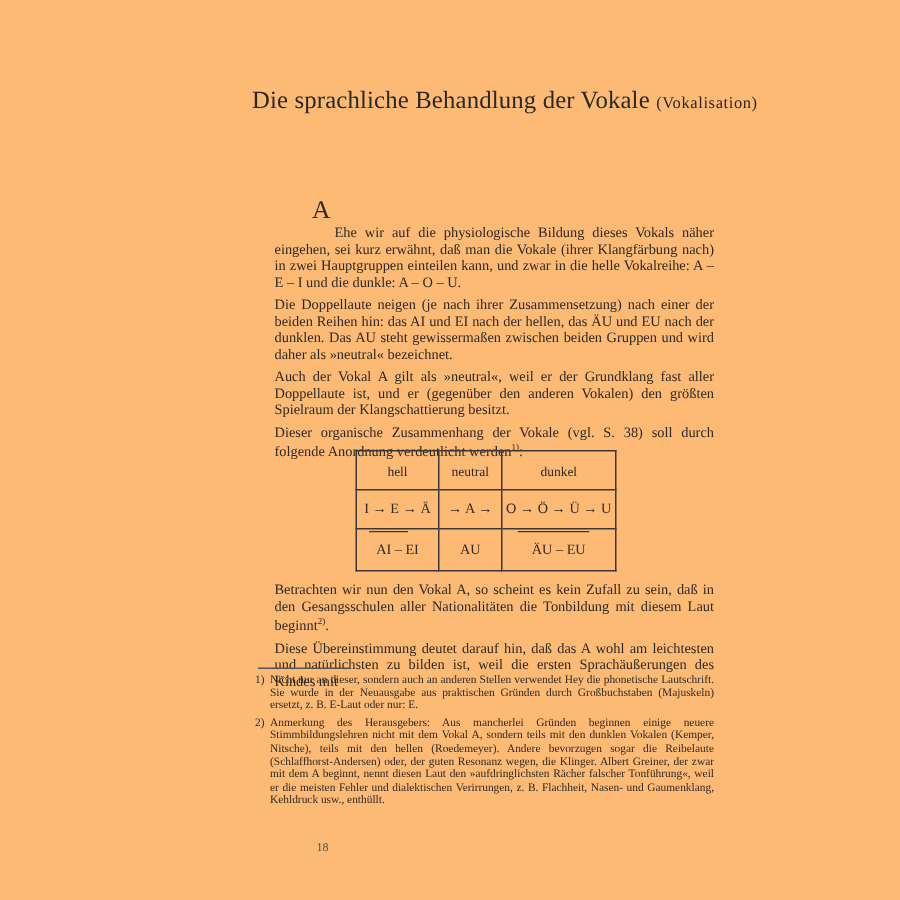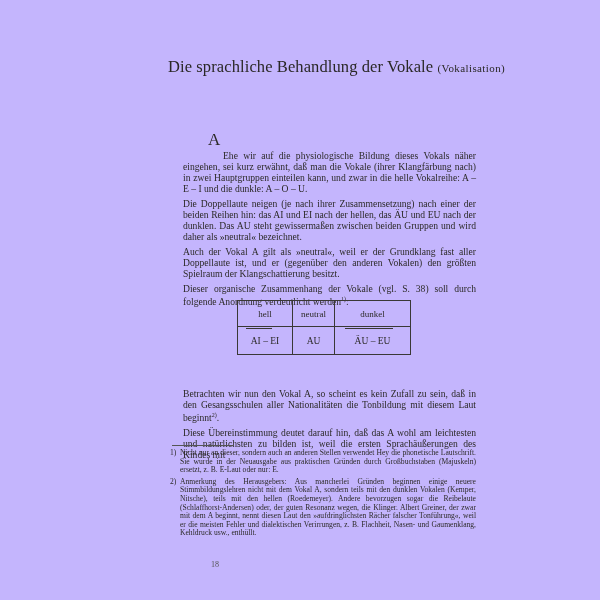--- a/index.html
+++ b/index.html
@@ -1,18 +1,18 @@
 <!DOCTYPE html>
 <html><head>
 <meta charset="utf-8">
 <style>
   html, body { margin:0; padding:0; }
   body { width:600px; height:600px; background:#ffffff; position:relative; overflow:hidden;
          font-family:"Liberation Serif", "DejaVu Serif", serif; color:#2c2a28; }
-  .page { position:absolute; left:0; top:0; width:600px; height:600px; background:#c4b5fd; }
+  .page { position:absolute; left:0; top:0; width:600px; height:600px; background:#fdba74; }
   .title { position:absolute; left:168px; top:57px; font-size:16.5px; color:#2a2826; white-space:nowrap; letter-spacing:0.1px; }
   .title .sub { font-size:11px; letter-spacing:0.4px; }
   .section { position:absolute; left:208px; top:114px; font-size:11.5px; letter-spacing:1.6px; color:#2e2c2a; }
   .letter { position:absolute; left:208px; top:130px; font-size:17px; color:#2e2c2a; }
   .body { position:absolute; left:170px; width:306px; font-size:9.6px; line-height:11px; text-align:justify; color:#2c2a28; }
   .body p { margin:0 0 4px 13px; }
   .indent { text-indent:40px; }
   table.vt { position:absolute; left:237px; top:300px; width:174px; border-collapse:collapse; font-size:9px; color:#2c2a28; }
   table.vt td { border:1px solid #3a3836; text-align:center; padding:0; }
   table.vt tr.h td { height:25px; }
@@ -45,20 +45,25 @@
     <p><span>Dieser organische Zusammenhang der Vokale (vgl. S. 38) soll durch folgende Anordnung verdeutlicht werden</span><sup>1)</sup><span>:</span></p>
   </div>
 
   <table class="vt">
     <tbody>
         <tr class="h">
       <td style="width:54px">hell</td>
       <td style="width:41px">neutral</td>
       <td>dunkel</td>
     </tr>
+    <tr class="m">
+      <td>I → E → Ä</td>
+      <td>→ A →</td>
+      <td>O → Ö → Ü → U</td>
+    </tr>
     <tr class="b">
       <td><div class="brace" style="left:8px;width:26px;"></div><span>AI – EI</span></td>
       <td>AU</td>
       <td><div class="brace" style="left:10px;width:48px;"></div><span>ÄU – EU</span></td>
     </tr>
   </tbody>
     </table>
 
   <div class="body" style="top:388px;">
     <p><span>Betrachten wir nun den Vokal A, so scheint es kein Zufall zu sein, daß in den Gesangsschulen aller Nationalitäten die Tonbildung mit diesem Laut beginnt</span><sup>2)</sup><span>.</span></p>

